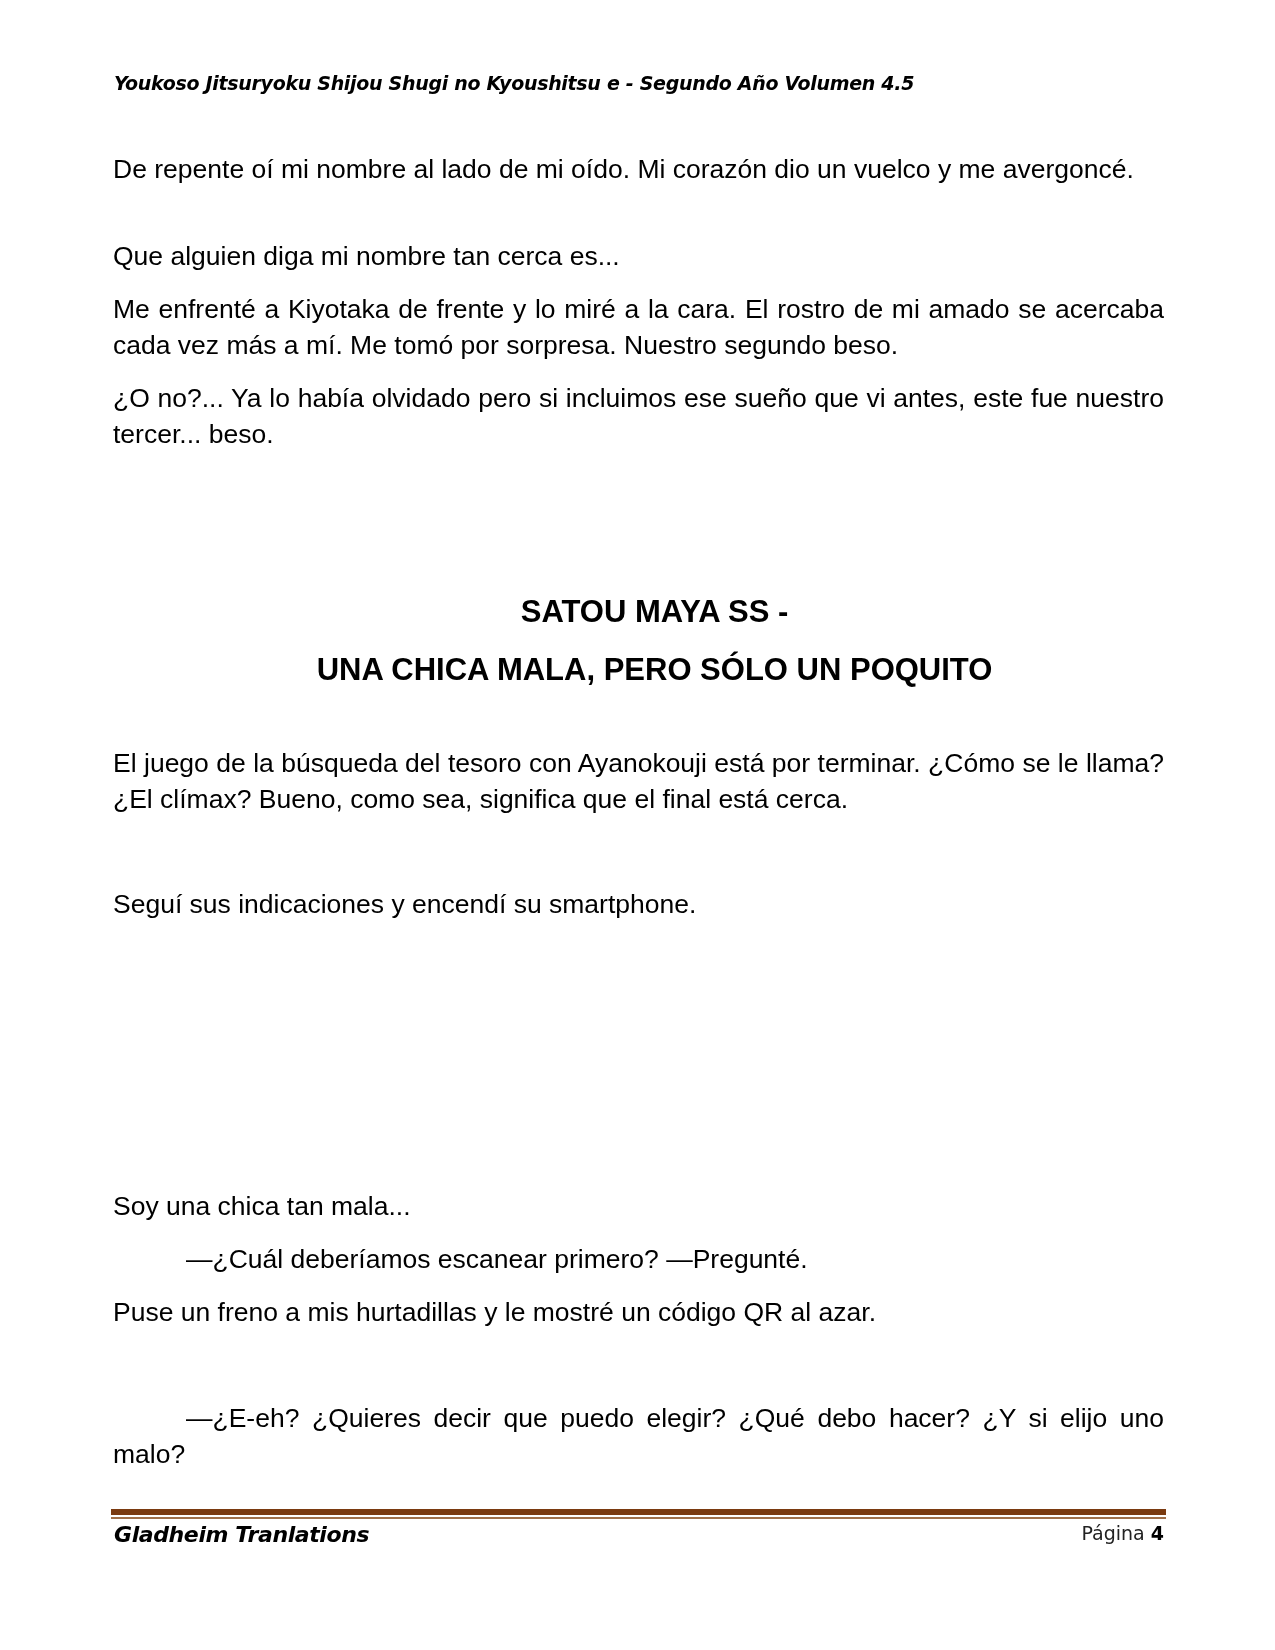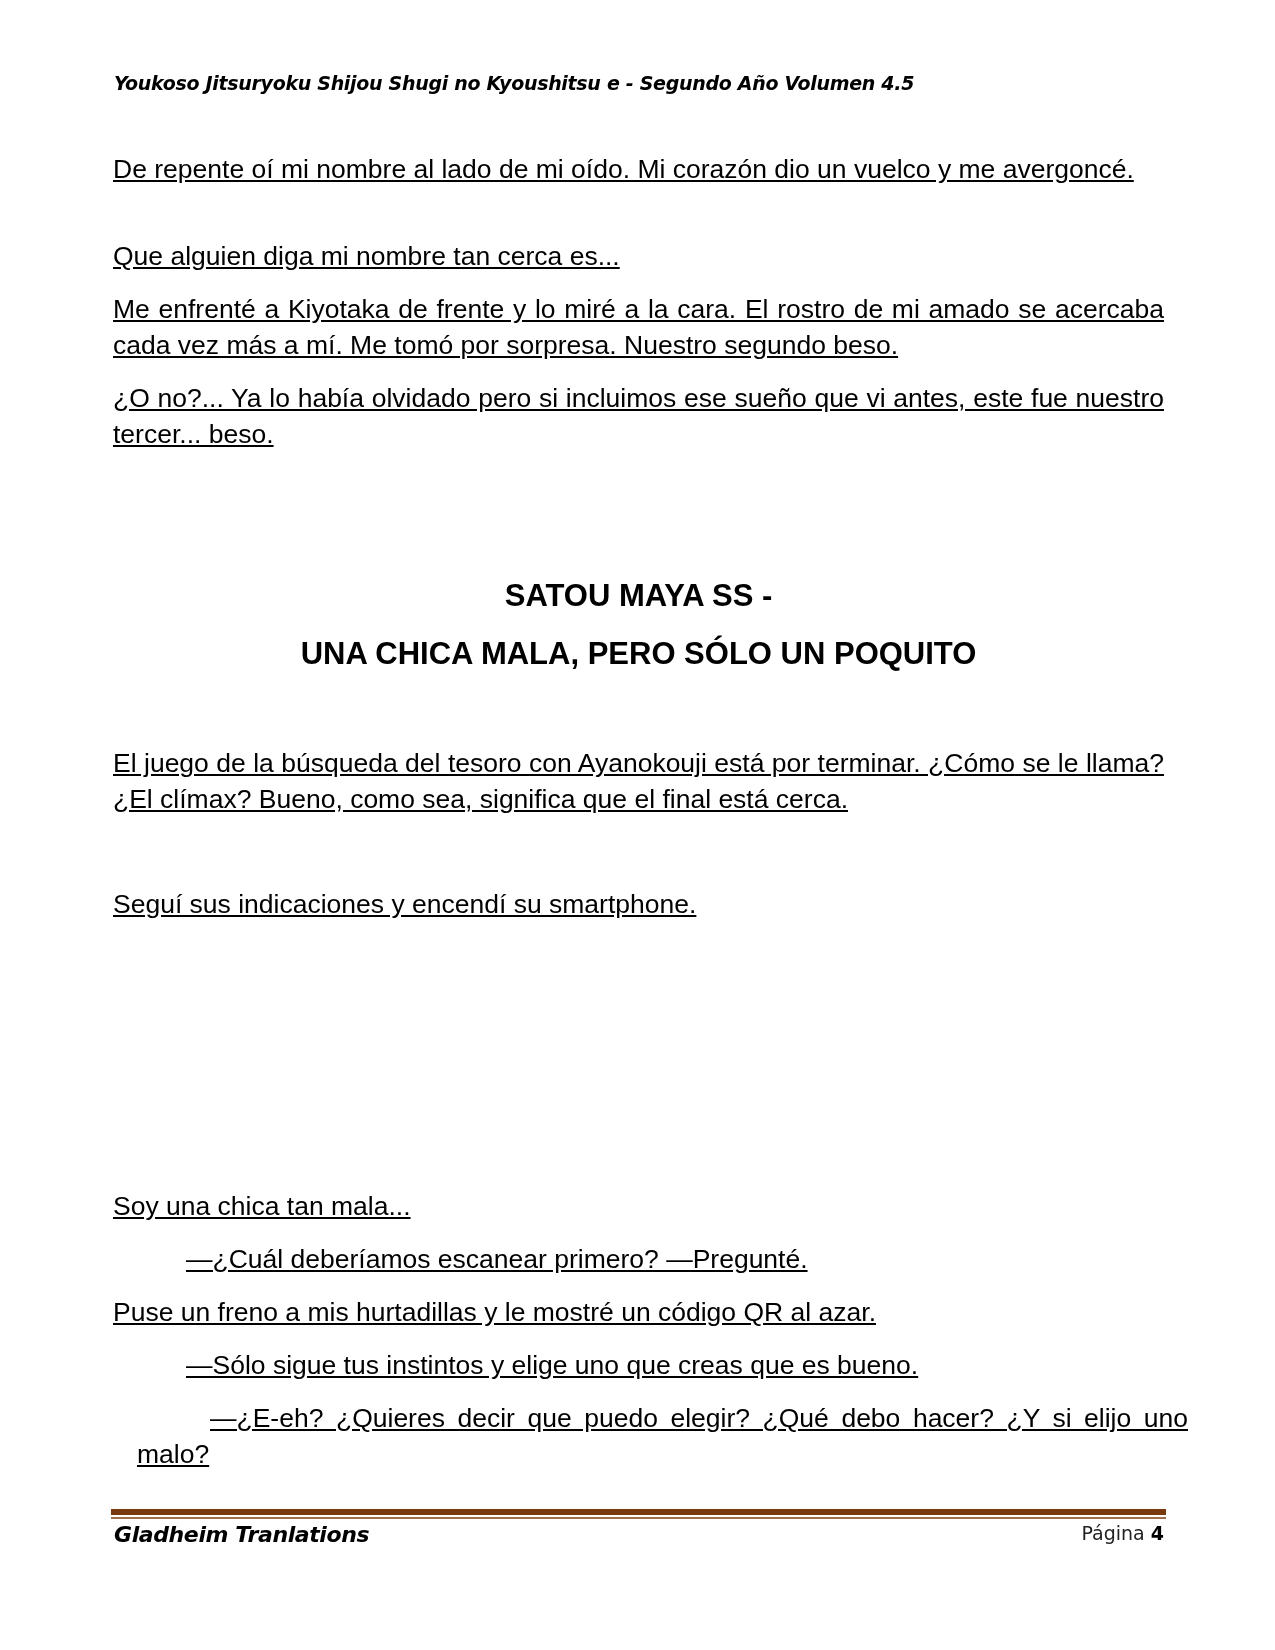--- a/index.html
+++ b/index.html
@@ -6,27 +6,27 @@
     body { width: 1275px; height: 1650px; position: relative; overflow: hidden; color: #000; }
     .page { position: absolute; left: 0; top: 0; width: 1275px; height: 1650px; }
     .running-header {
       position: absolute; left: 114px; top: 72px; width: 1050px;
       font-family: "DejaVu Sans", sans-serif; font-style: italic; font-weight: bold;
       font-size: 19px; letter-spacing: -0.3px; white-space: nowrap;
     }
     .body-text {
       position: absolute; left: 113px; width: 1051px;
       font-family: "Liberation Sans", sans-serif; font-size: 26.5px; line-height: 36px;
-      text-align: justify; margin: 0; text-decoration: underline;
+      text-align: justify; margin: 0;
     }
     .indent { text-indent: 73px; }
     .chapter-title {
       position: absolute; left: 113px; width: 1051px; text-align: center;
       font-family: "Liberation Sans", sans-serif; font-weight: bold; font-size: 31px;
-      margin: 0; line-height: 36px;
+      margin: 16px; line-height: 36px;
     }
     .footer-rule-thick {
       position: absolute; left: 111px; top: 1509px; width: 1055px; height: 6px; background: #7a3a10;
     }
     .footer-rule-thin {
       position: absolute; left: 111px; top: 1517px; width: 1055px; height: 2px; background: #a0704a;
     }
     .footer-left {
       position: absolute; left: 114px; top: 1522px;
       font-family: "DejaVu Sans", sans-serif; font-style: italic; font-weight: bold;
@@ -51,22 +51,21 @@
   <p class="body-text" style="top:380px;">¿O no?... Ya lo había olvidado pero si incluimos ese sueño que vi antes, este fue nuestro tercer... beso.</p>
 
   <h1 class="chapter-title" style="top:578px;">SATOU MAYA SS -</h1>
   <h1 class="chapter-title" style="top:636px;">UNA CHICA MALA, PERO SÓLO UN POQUITO</h1>
 
   <p class="body-text" style="top:745px;">El juego de la búsqueda del tesoro con Ayanokouji está por terminar. ¿Cómo se le llama? ¿El clímax? Bueno, como sea, significa que el final está cerca.</p>
   <p class="body-text" style="top:886px;">Seguí sus indicaciones y encendí su smartphone.</p>
   <p class="body-text" style="top:1188px;">Soy una chica tan mala...</p>
   <p class="body-text indent" style="top:1241px;">—¿Cuál deberíamos escanear primero? —Pregunté.</p>
   <p class="body-text" style="top:1294px;">Puse un freno a mis hurtadillas y le mostré un código QR al azar.</p>
-  <p class="body-text indent" style="top:1347px;">—Sólo sigue tus instintos y elige uno que creas que es bueno.</p>
-  <p class="body-text indent" style="top:1400px;margin-left:24px;">—¿E-eh? ¿Quieres decir que puedo elegir? ¿Qué debo hacer? ¿Y si elijo uno malo?</p>
+  <p class="body-text indent" style="top:1400px;">—¿E-eh? ¿Quieres decir que puedo elegir? ¿Qué debo hacer? ¿Y si elijo uno malo?</p>
 
   <div class="footer-rule-thick"></div>
   <div class="footer-rule-thin"></div>
 
   <div class="footer-left">Gladheim Tranlations</div>
   <div class="footer-right">
     <span>Página</span>
     <span class="num">4</span>
   </div>
 

